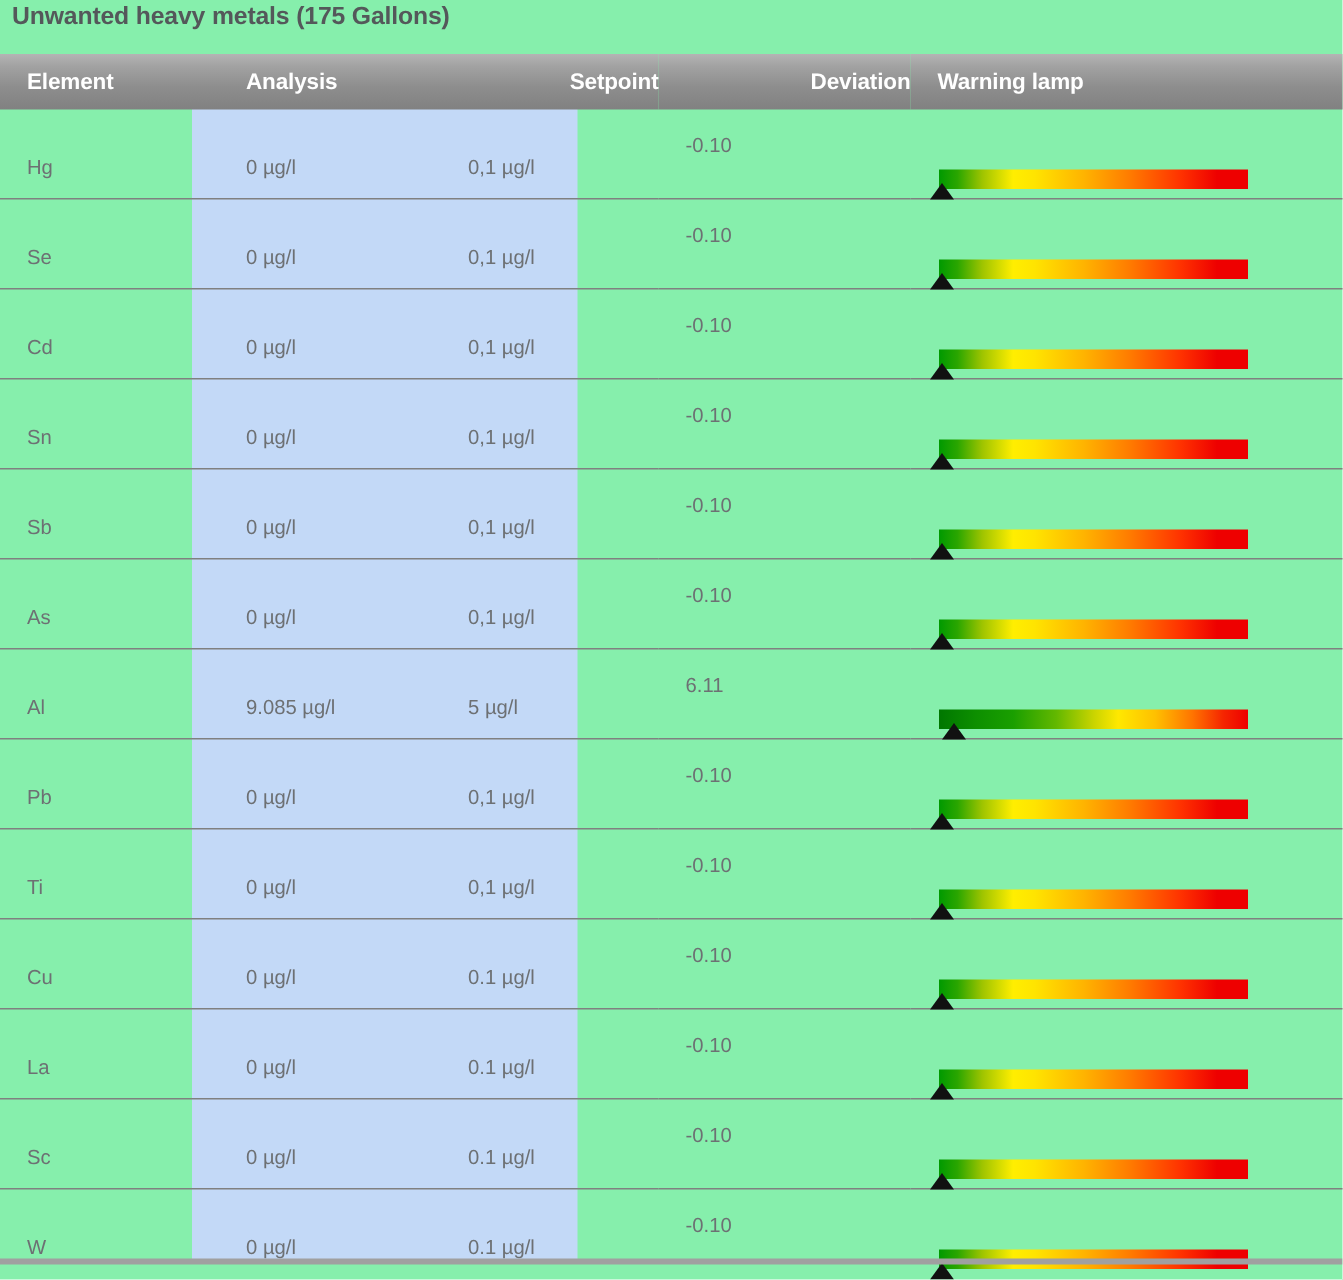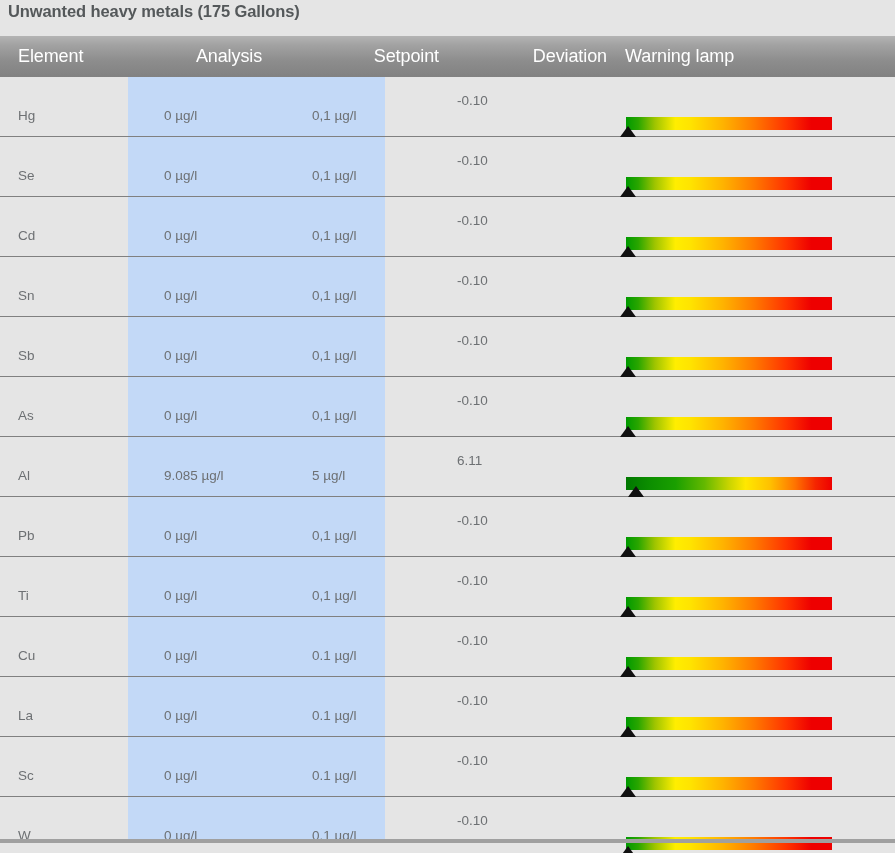--- a/index.html
+++ b/index.html
@@ -12,21 +12,21 @@
     height: 853px;
     font-family: "Liberation Sans", sans-serif;
     position: relative;
     overflow: hidden;
   }
 
   .panel {
     position: relative;
     width: 895px;
     height: 853px;
-    background: #e5e5e5;
+    background: #86efac;
   }
 
   .panel-title {
     position: absolute;
     left: 8px;
     top: 2px;
     font-size: 16.5px;
     font-weight: bold;
     color: #54585a;
     letter-spacing: -0.1px;
@@ -55,30 +55,30 @@
 
   table.grid {
     border-collapse: collapse;
     width: 867px;
     table-layout: fixed;
   }
 
   table.grid th {
     background: linear-gradient(to bottom, #b4b4b4 0%, #a2a2a2 22%, #8d8d8d 60%, #818181 100%);
     color: #ffffff;
-    font-size: 18px;
-    font-weight: normal;
+    font-size: 15px;
+    font-weight: bold;
     text-align: left;
     padding: 10px 0 10px 18px;
     height: 16px;
     border: none;
     letter-spacing: -0.1px;
   }
   table.grid th.c-el     { width: 128px; }
-  table.grid th.c-an     { width: 130px; text-align: center; }
+  table.grid th.c-an     { width: 130px; }
   table.grid th.c-sp     { width: 127px; text-align: right; }
   table.grid th.c-dev    { width: 150px; text-align: right; }
   table.grid th.c-lamp   { width: 332px; }
 
   table.grid td {
     font-size: 13.5px;
     color: #6d7073;
     padding: 0;
     vertical-align: top;
     background: transparent;

